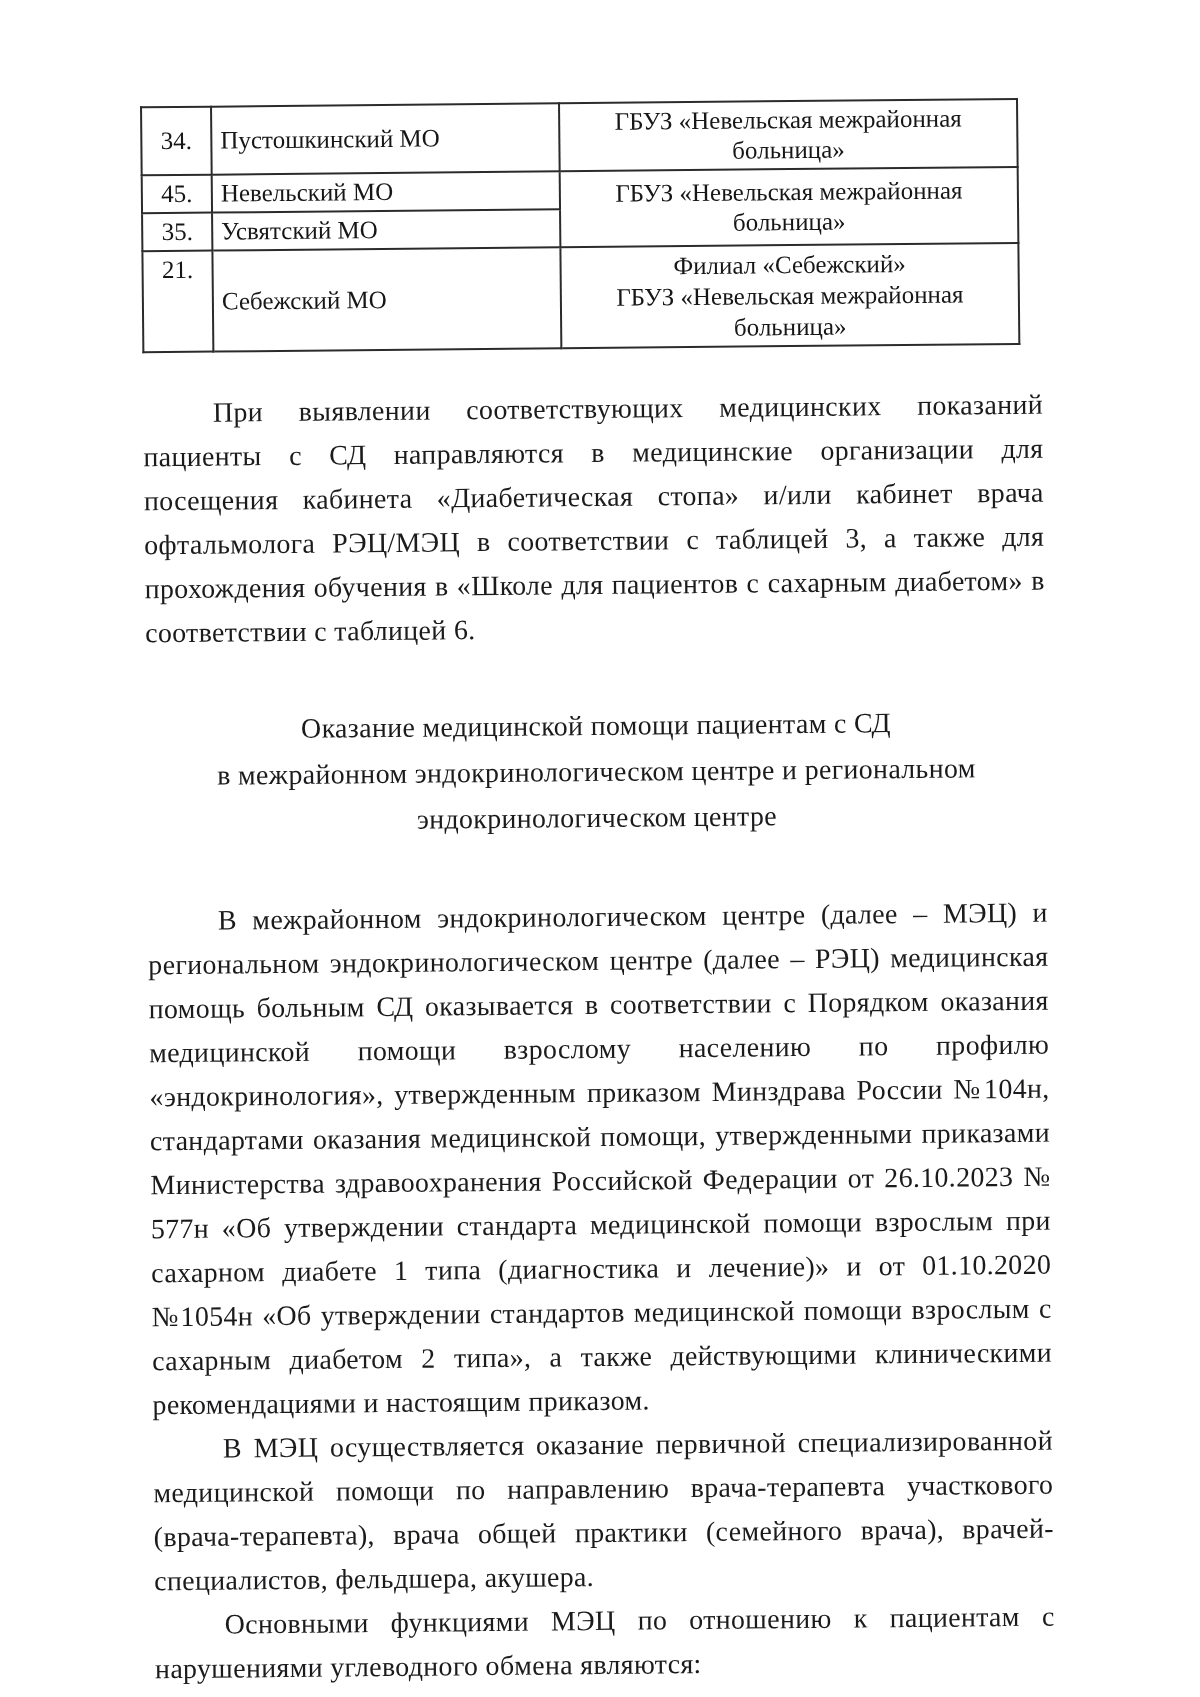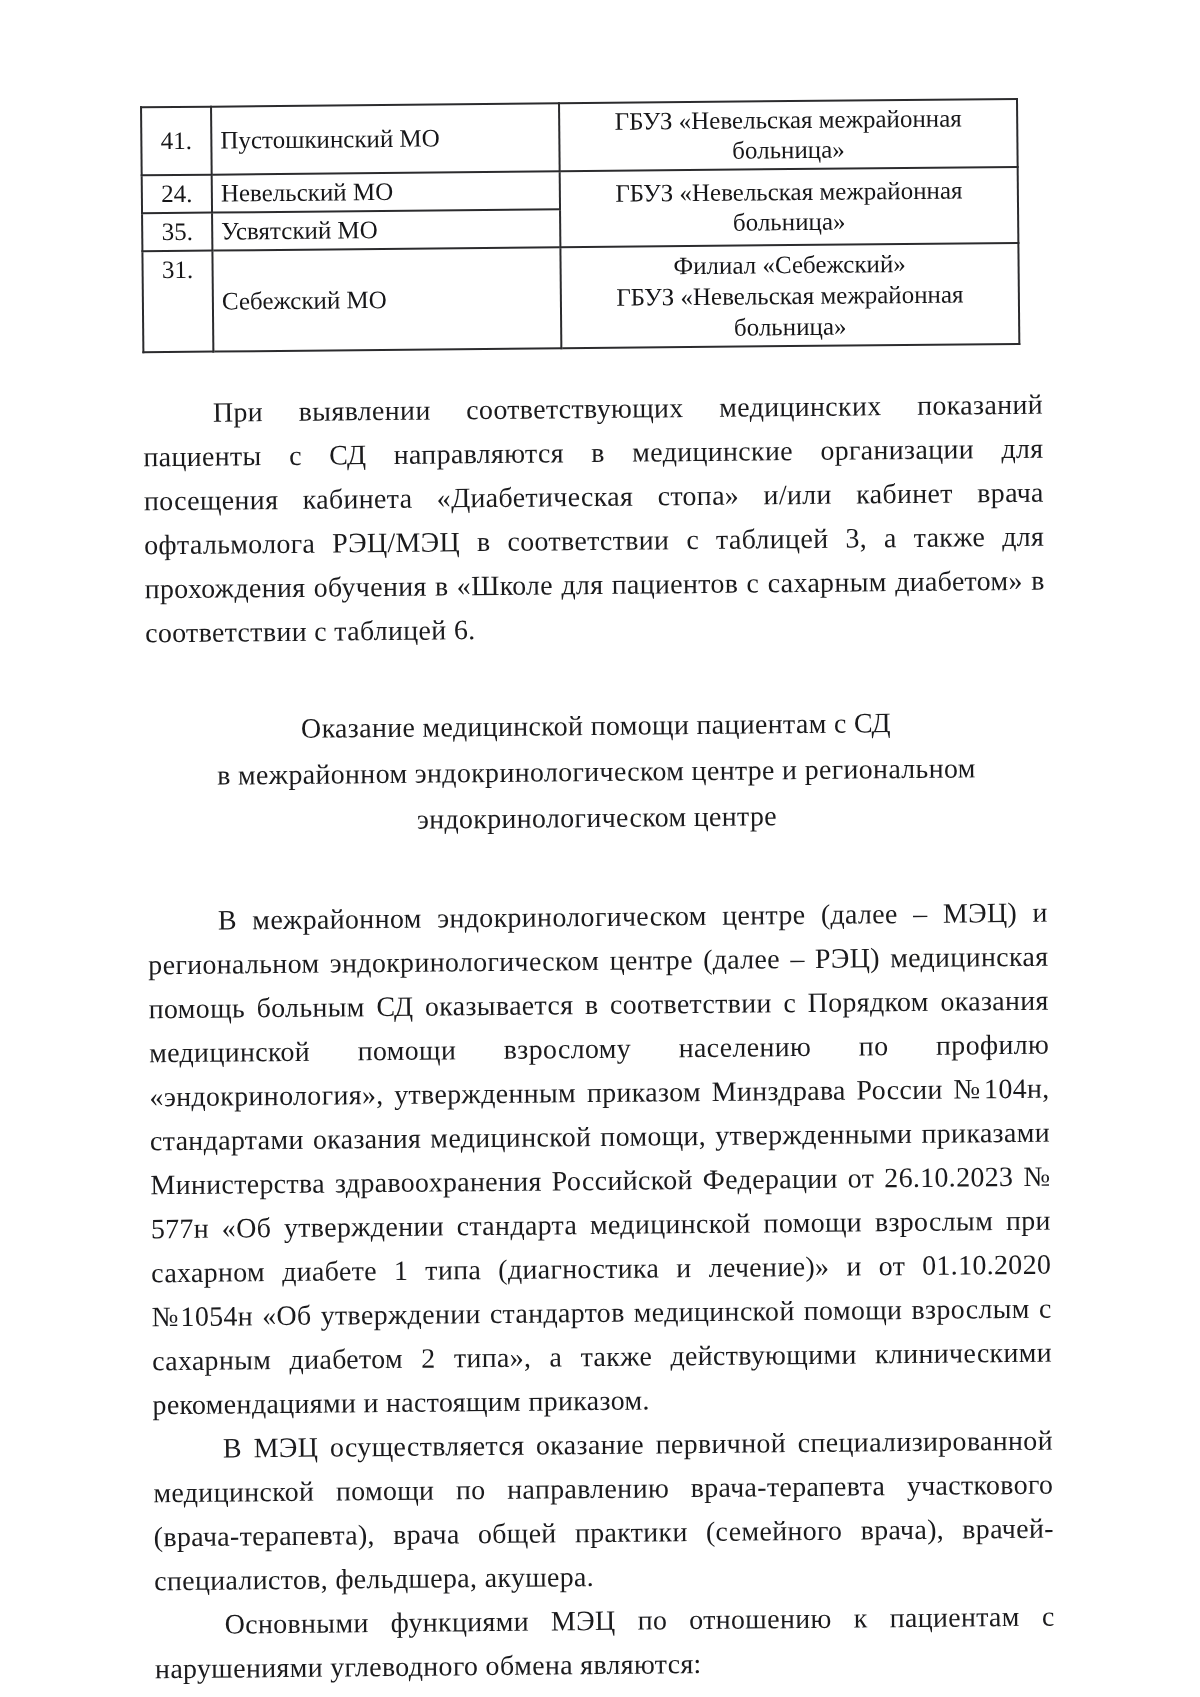--- a/index.html
+++ b/index.html
@@ -70,35 +70,35 @@
   .h-line { line-height: 46px; }
 </style>
 </head>
 <body>
 
 <div class="sheet">
 
   <table class="mo-table">
     <tbody>
       <tr>
-        <td class="c-num">41.</td>
+        <td class="c-num">34.</td>
         <td class="c-mo">Пустошкинский МО</td>
         <td class="c-org">ГБУЗ  «Невельская  межрайонная  больница»</td>
       </tr>
       <tr>
-        <td class="c-num">24.</td>
+        <td class="c-num">45.</td>
         <td class="c-mo">Невельский МО</td>
         <td class="c-org" rowspan="2">ГБУЗ  «Невельская  межрайонная  больница»</td>
       </tr>
       <tr>
         <td class="c-num">35.</td>
         <td class="c-mo">Усвятский МО</td>
       </tr>
       <tr>
-        <td class="c-num c-num-top">31.</td>
+        <td class="c-num c-num-top">21.</td>
         <td class="c-mo">Себежский МО</td>
         <td class="c-org">
           <div class="org-line">Филиал «Себежский»</div>
           <div class="org-line">ГБУЗ  «Невельская  межрайонная  больница»</div>
         </td>
       </tr>
     </tbody>
   </table>
 
   <p class="para para-first">При выявлении соответствующих медицинских показаний пациенты с СД направляются в медицинские организации для посещения кабинета «Диабетическая стопа» и/или кабинет врача офтальмолога РЭЦ/МЭЦ в соответствии с таблицей 3, а также для прохождения обучения в «Школе для пациентов с сахарным диабетом» в соответствии с таблицей 6.</p>

